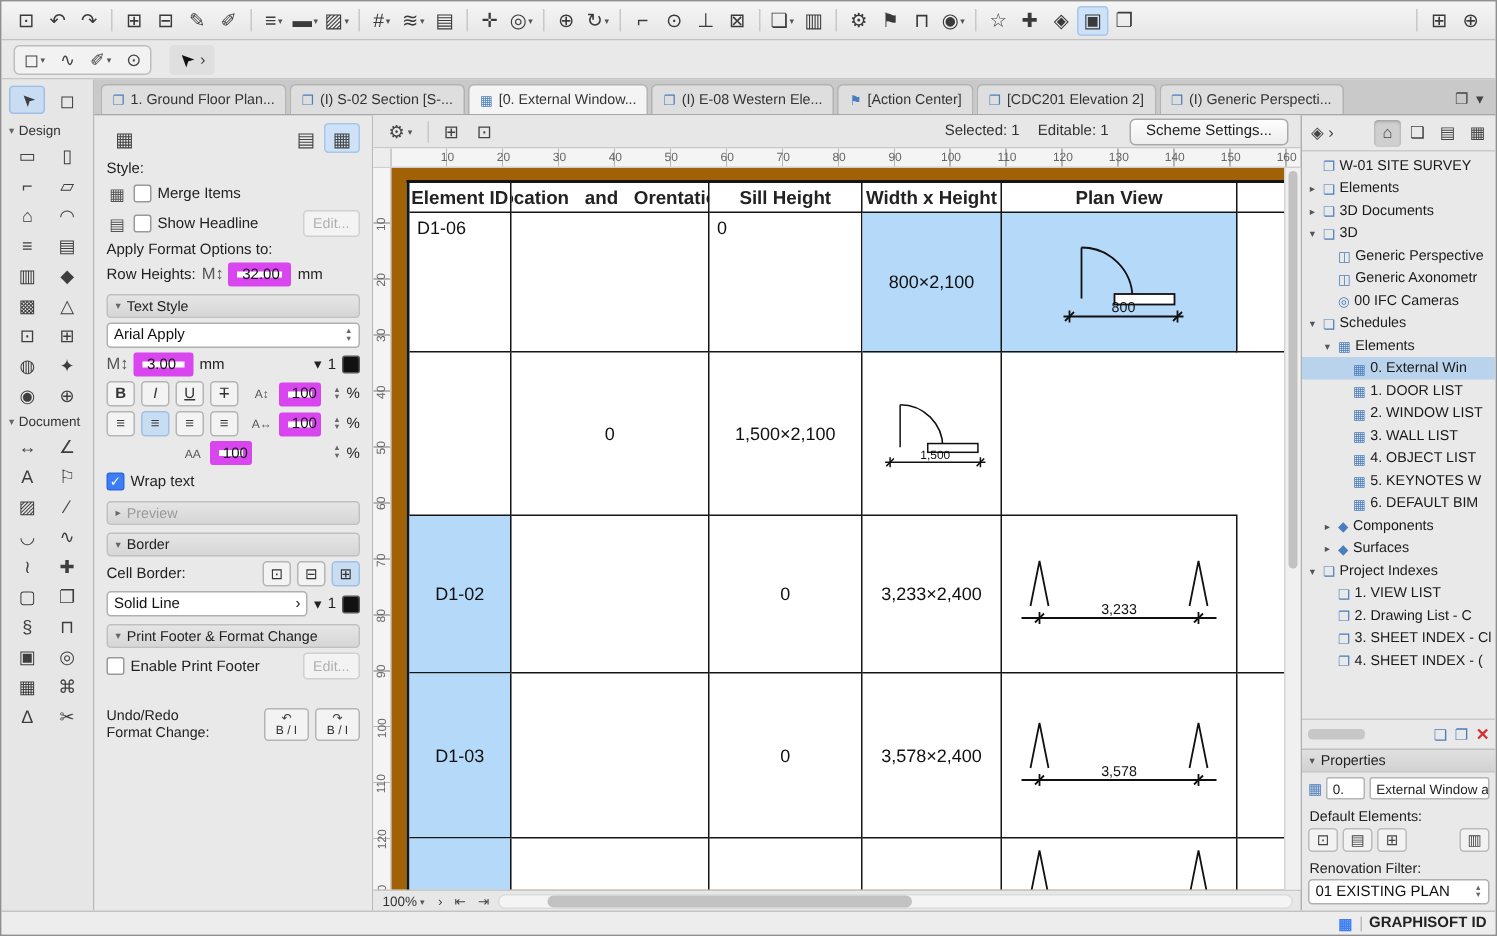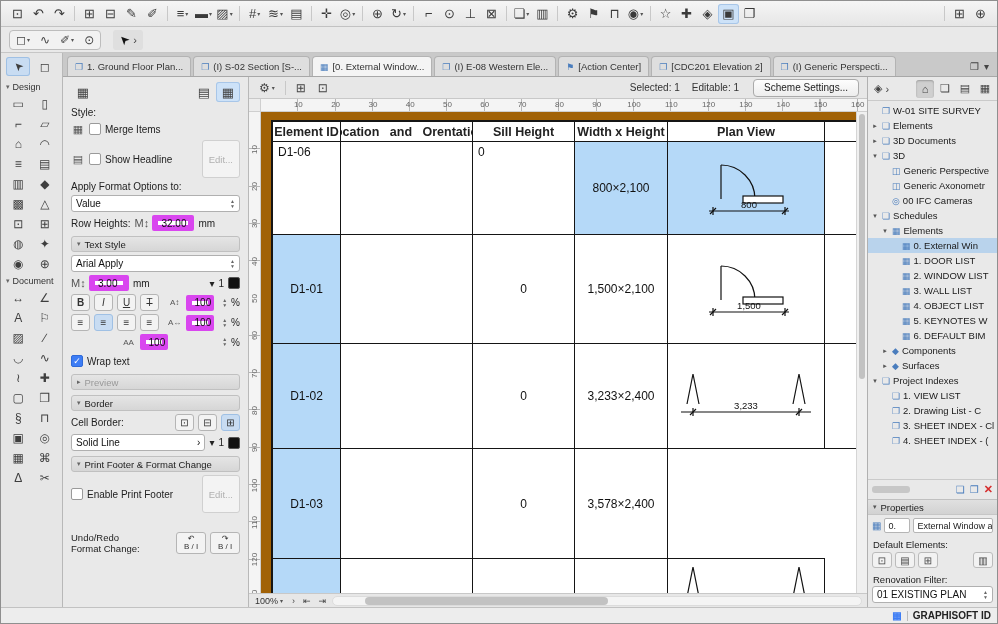--- a/index.html
+++ b/index.html
@@ -57,21 +57,21 @@
 .fp-label{color:#222;font-size:10px}
 .fp-row{display:flex;align-items:center;gap:4px;min-height:16px}
 .fp-ico{font-size:11px;color:#555;width:14px;text-align:center}
 .chk{width:12px;height:12px;background:#fff;border:1px solid #9a9a9a;border-radius:2px;display:flex;align-items:center;justify-content:center;font-size:9px;color:#fff;flex:0 0 auto}
 .chk.checked{background:#3d7df5;border-color:#2f6ad8}
 .select{background:#fff;border:1px solid #b0b0b0;border-radius:3px;height:17px;display:flex;align-items:center;padding:0 4px;gap:3px;font-size:10px;color:#111;flex:1;min-width:0;overflow:hidden;white-space:nowrap}
 .stepper{margin-left:auto;display:flex;flex-direction:column;line-height:5px;font-size:5px;color:#666;flex:0 0 auto}
 .inputbox{background:#fff;border:6px solid #d946ef;border-radius:2px;height:16px;padding:0 3px;font-size:10px;color:#111;display:flex;align-items:center}
 .sec-bar{background:linear-gradient(#e5e5e5,#d6d6d6);border:1px solid #c0c0c0;border-radius:3px;height:16px;display:flex;align-items:center;gap:4px;padding:0 5px;font-size:9.5px;color:#222;margin-top:2px}
 .sec-bar.dim{color:#999}
-.mini-btn{border:1px solid #b5b5b5;background:#f3f3f3;border-radius:3px;height:17px;display:flex;align-items:center;justify-content:center;padding:18px 6px;font-size: 9.5px;color:#333}
+.mini-btn{border:1px solid #b5b5b5;background:#f3f3f3;border-radius:3px;height:17px;display:flex;align-items:center;justify-content:center;padding:8px 6px;font-size: 9.5px;color:#333}
 .mini-btn.disabled{color:#b0b0b0;border-color:#d0d0d0}
 .sq-btn{width:19px;height:17px;border:1px solid #b5b5b5;background:#f3f3f3;border-radius:3px;display:flex;align-items:center;justify-content:center;font-size:10px;color:#333}
 .sq-btn.active{background:#c8dcf2;border-color:#9fc0e4}
 .swatch{width:12px;height:12px;background:#111;border:1px solid #555;border-radius:2px;flex:0 0 auto}
 .pushR{margin-left:auto}
 .two-line{line-height:11px;font-size:9.5px}
 .ur-btn{width:30px;height:22px;border:1px solid #b5b5b5;background:#f3f3f3;border-radius:3px;display:flex;flex-direction:column;align-items:center;justify-content:center;font-size:8px;line-height:8px;color:#333}
 
 
 .center{flex:1;display:flex;flex-direction:column;min-width:0;background:#fff}
@@ -634,29 +634,20 @@
             <span>Merge Items</span>
           </div>
           <div class="fp-row">
             <span class="fp-ico">▤</span>
             <span class="chk"></span>
             <span>Show Headline</span>
             <span class="mini-btn disabled pushR">Edit...</span>
           </div>
           <div class="fp-label">Apply Format Options to:</div>
           <div class="fp-row">
-            <div class="select">
-              <span>Value</span>
-              <span class="stepper">
-                  <span>▲</span>
-                  <span>▼</span>
-                </span>
-            </div>
-          </div>
-          <div class="fp-row">
             <span>Row Heights:</span>
             <span class="fp-ico">M↕</span>
             <span class="inputbox" style="width:42px">32.00</span>
             <span>mm</span>
           </div>
           <div class="sec-bar">
             <span class="sec-arrow">▾</span>
             <span>Text Style</span>
           </div>
           <div class="fp-row">
@@ -856,21 +847,20 @@
                           <path d="M22 50 L22 58 M94 50 L94 58"></path>
                           <path d="M19 57 L25 51 M91 57 L97 51"></path>
                           <text x="58" y="51" text-anchor="middle">800</text>
                         </svg>
 
                       </div>
                       <div class="c-last"></div>
                     </div>
 
                     <div class="t-row">
-                      <div class="c-id">D1-01</div>
                       <div class="c-loc"></div>
                       <div class="c-sill">0</div>
                       <div class="c-size">1,500×2,100</div>
                       <div class="c-plan door">
                         <svg class="sym sym-door" width="110" height="62" viewBox="0 0 110 62">
                           <path d="M30 8 L30 42"></path>
                           <path d="M30 8 A34 34 0 0 1 64 42"></path>
                           <rect x="52" y="39" width="40" height="7"></rect>
                           <path d="M18 54 L98 54"></path>
                           <path d="M22 50 L22 58 M94 50 L94 58"></path>
@@ -899,20 +889,31 @@
                         </svg>
                       </div>
                       <div class="c-last"></div>
                     </div>
 
                     <div class="t-row">
                       <div class="c-id">D1-03</div>
                       <div class="c-loc"></div>
                       <div class="c-sill">0</div>
                       <div class="c-size">3,578×2,400</div>
+                      <div class="c-plan window">
+
+                        <svg class="sym sym-window" width="146" height="60" viewBox="0 0 146 60">
+                          <path d="M14 38 L20 8 L26 38"></path>
+                          <path d="M120 38 L126 8 L132 38"></path>
+                          <path d="M8 46 L138 46"></path>
+                          <path d="M20 42 L20 50 M126 42 L126 50"></path>
+                          <path d="M17 49 L23 43 M123 49 L129 43"></path>
+                          <text x="73" y="43" text-anchor="middle">3,578</text>
+                        </svg>
+                      </div>
                       <div class="c-last"></div>
                     </div>
 
                     <div class="t-row">
                       <div class="c-id"></div>
                       <div class="c-loc"></div>
                       <div class="c-sill"></div>
                       <div class="c-size"></div>
                       <div class="c-plan window">
 

